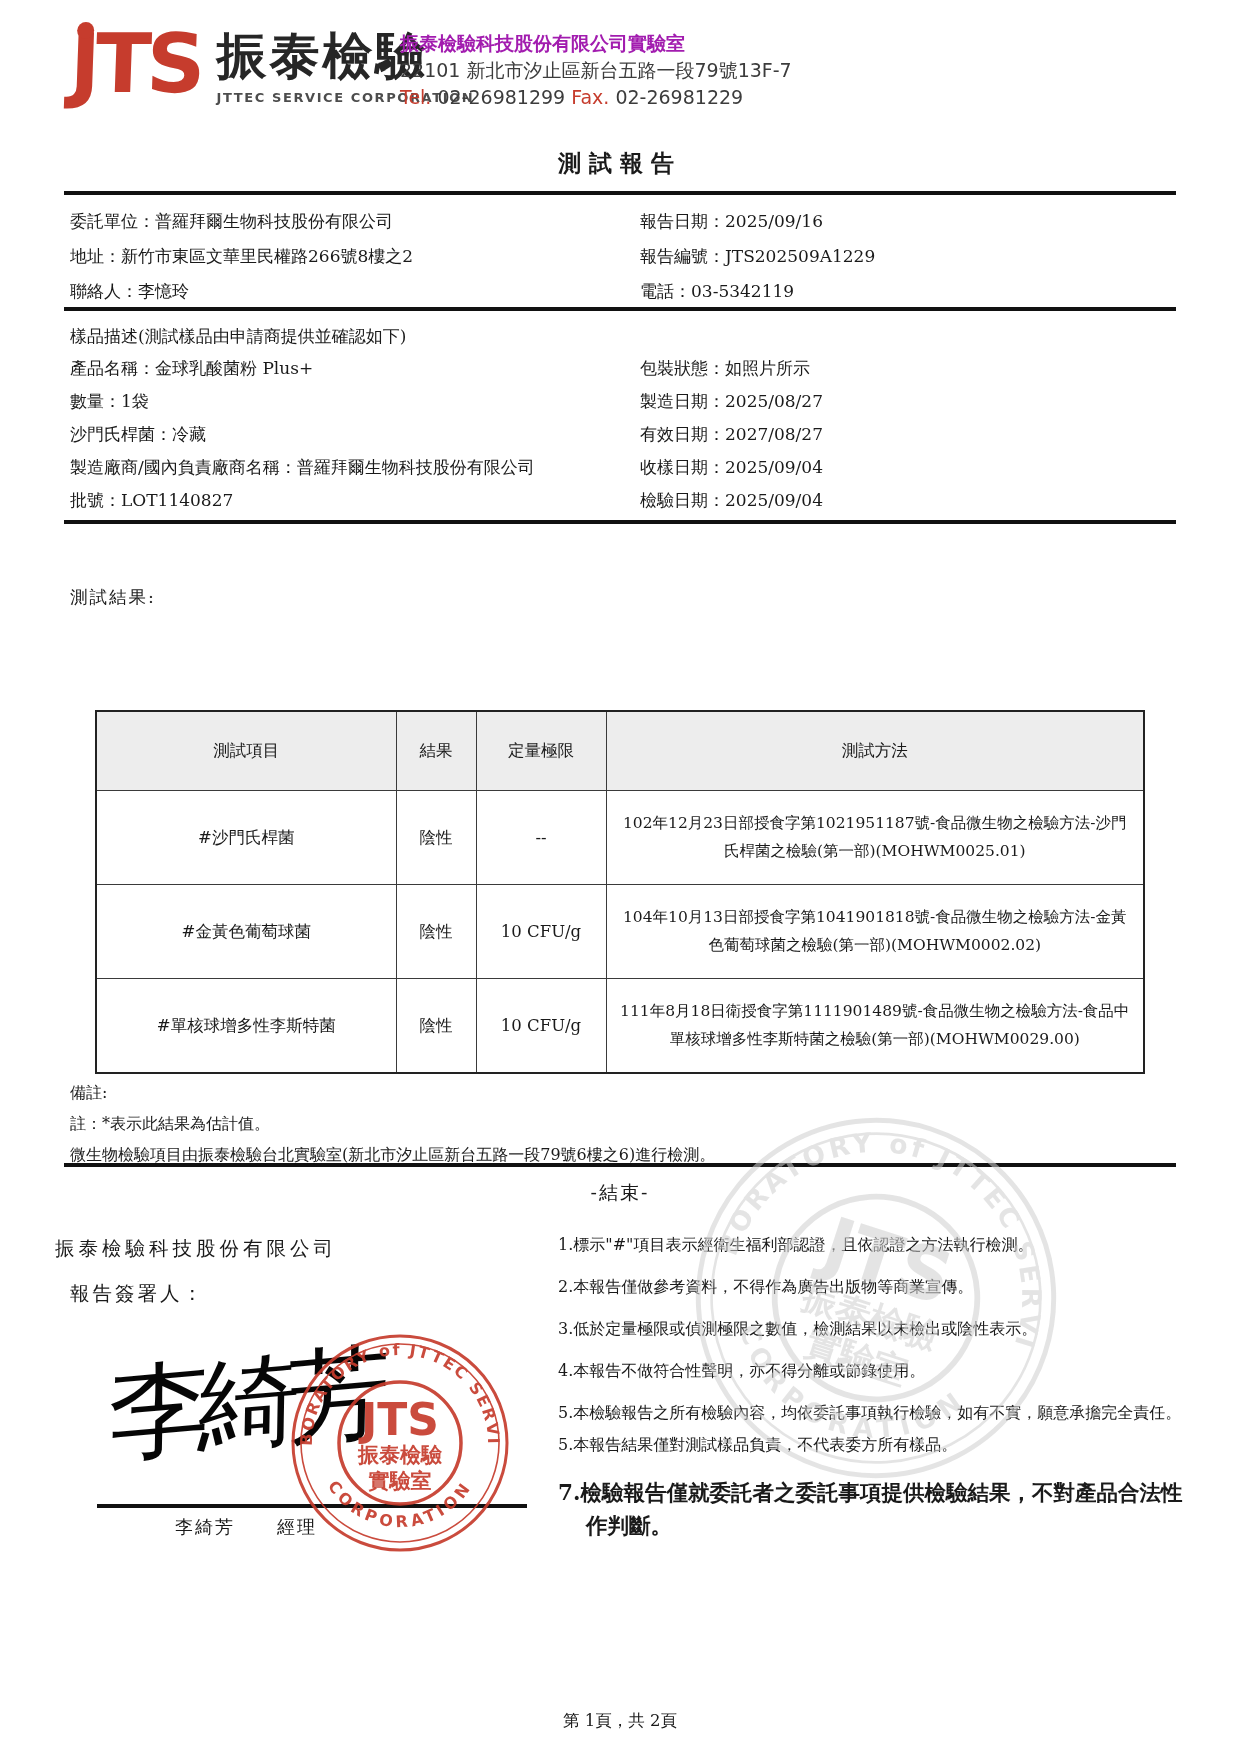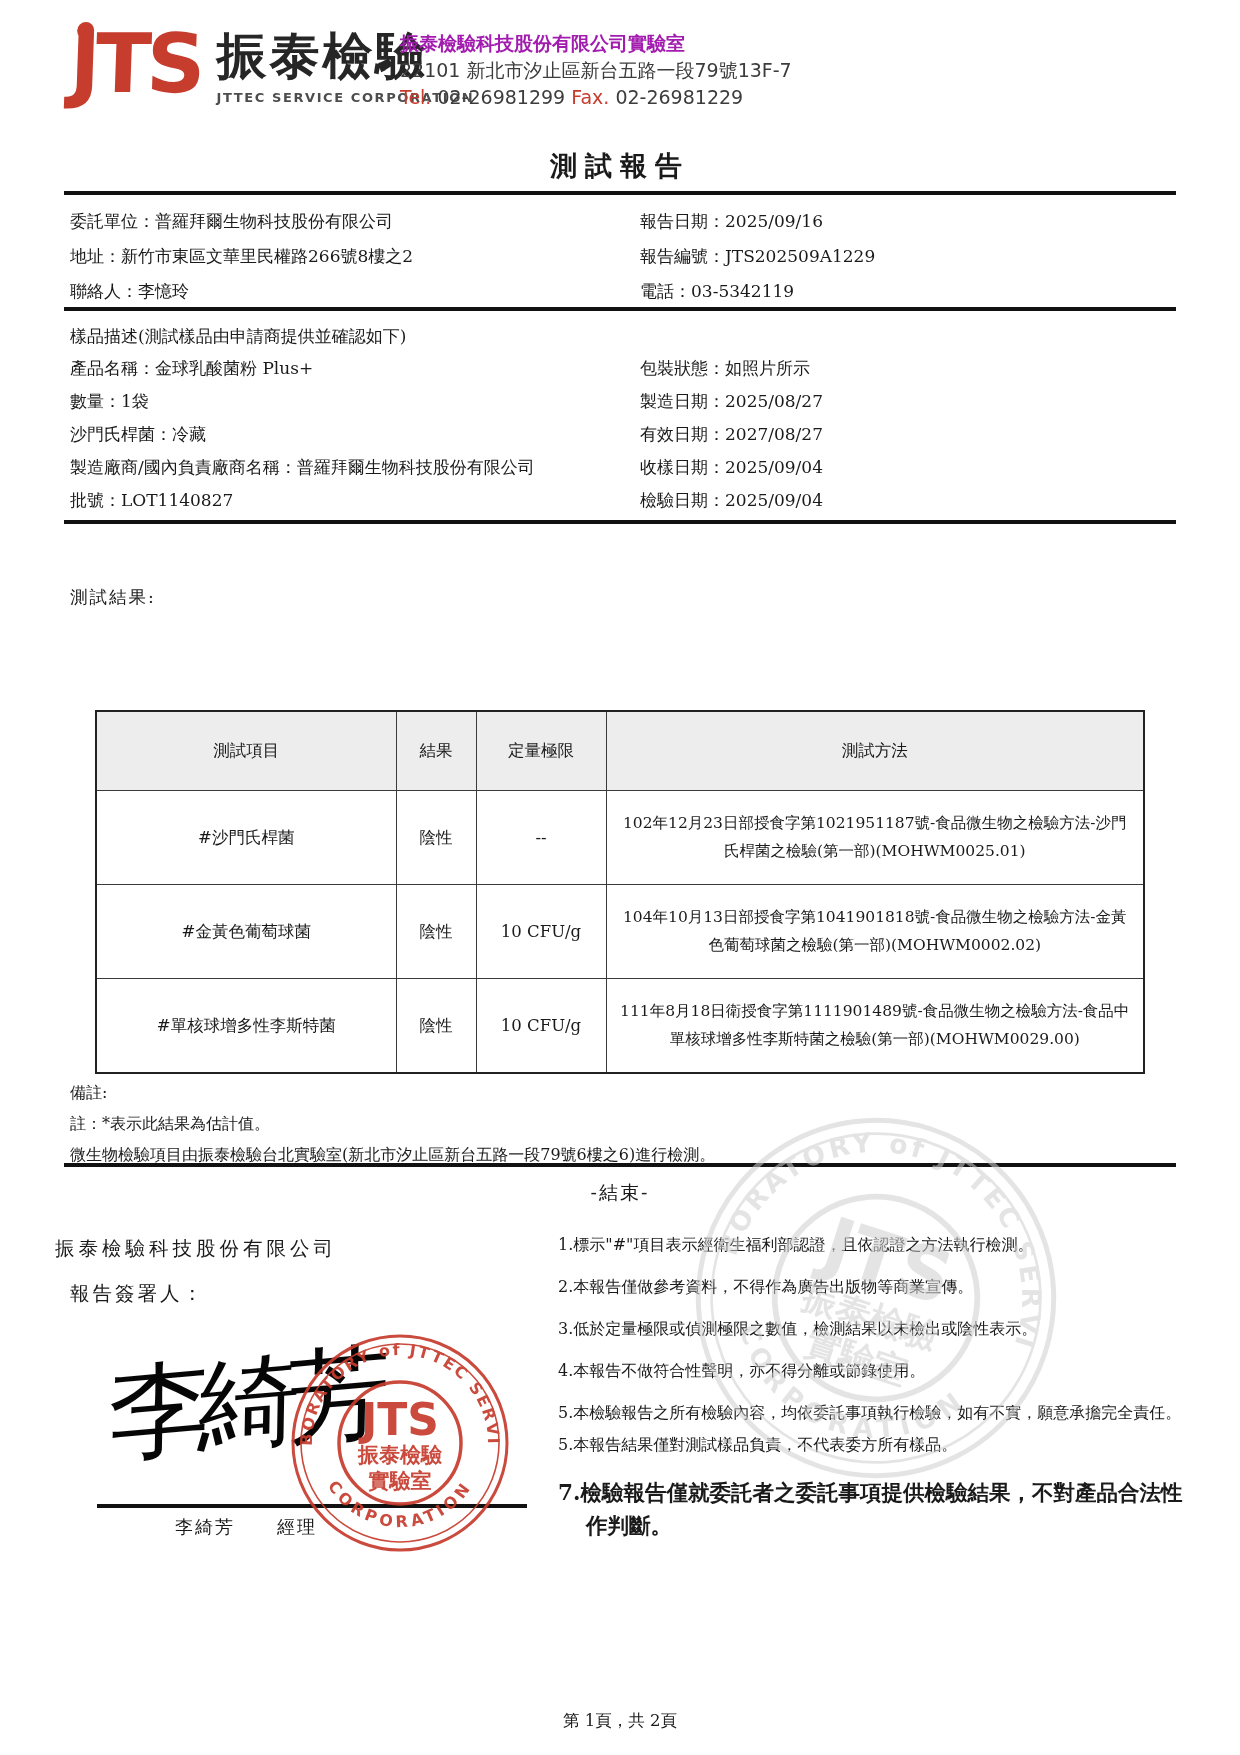--- a/index.html
+++ b/index.html
@@ -30,21 +30,21 @@
   .brand-corp{
     font-family:"DejaVu Sans","Liberation Sans",sans-serif;
     font-weight:700;font-size:13px;letter-spacing:1.6px;color:#4d4d4d;margin-top:6px;
   }
   .header-right{position:absolute;left:400px;top:30px;font-family:"DejaVu Sans","Liberation Sans",sans-serif;}
   .hr-line{font-size:19px;line-height:27px;color:#3c3c3c;}
   .hr-lab{color:#a21caf;font-weight:700;}
   .red{color:#c63c2d;}
   
   .doc-title{position:absolute;top:148px;left:0;width:100%;text-align:center;
-    font-size:27px;font-weight:700;letter-spacing:8px;}
+    font-size:23px;font-weight:700;letter-spacing:8px;}
   .rule{position:absolute;left:64px;width:1112px;height:4px;background:#111;}
   .rule1{top:191px;} .rule2{top:307px;} .rule3{top:520px;} .rule4{top:1163px;}
   
   .col{position:absolute;font-size:17px;}
   .col .line{height:35px;display:flex;align-items:center;white-space:nowrap;}
   .client-left{left:70px;top:204px;}
   .client-right{left:640px;top:204px;}
   .sample-head{position:absolute;left:70px;top:325px;font-size:17px;white-space:nowrap;}
   .sample-left{left:70px;top:352px;}
   .sample-right{left:640px;top:352px;}

